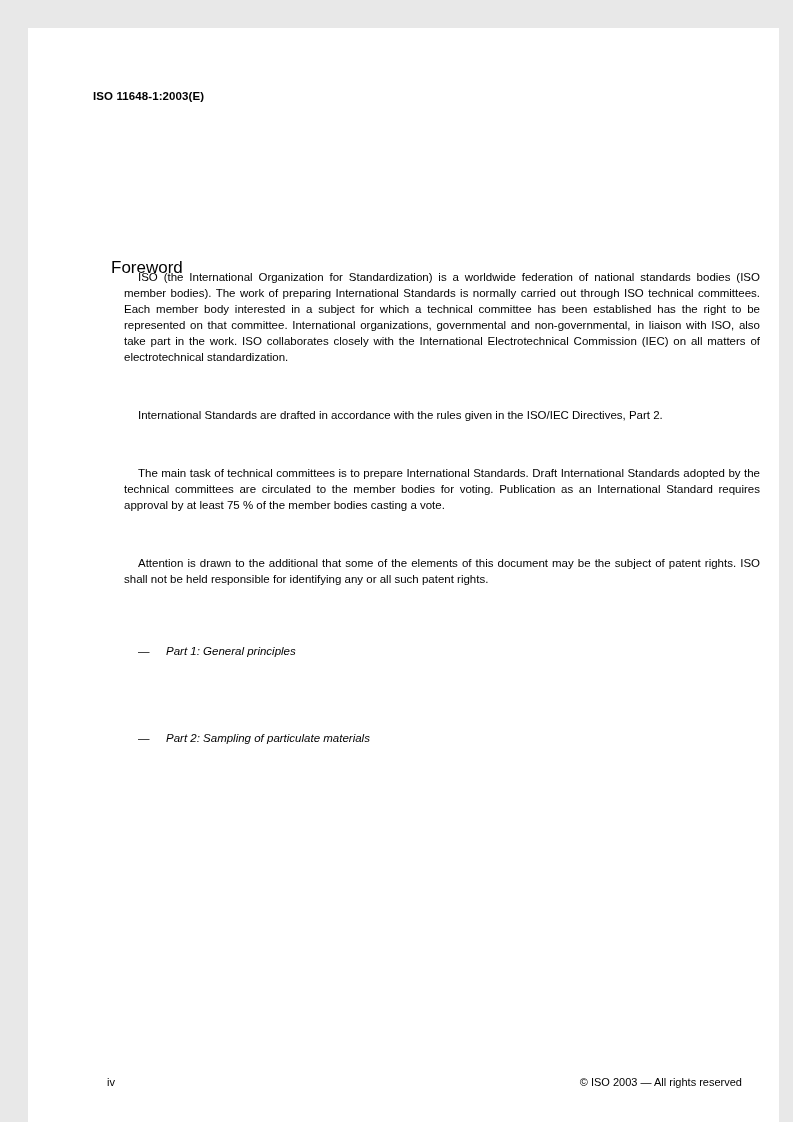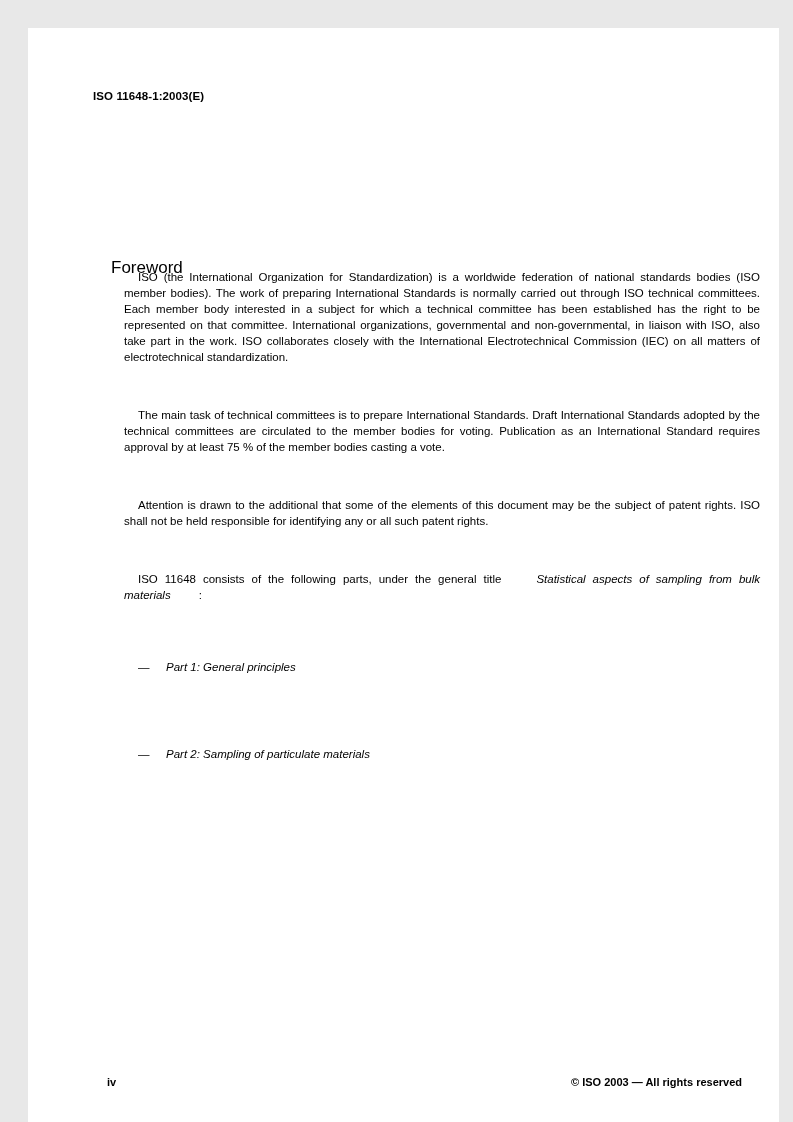--- a/index.html
+++ b/index.html
@@ -55,37 +55,36 @@
   .italic { font-style: italic; }
   .page-footer {
     position: absolute;
     left: 51px;
     right: 51px;
     bottom: 34px;
     display: flex;
     justify-content: space-between;
     align-items: flex-start;
     font-size: 11px;
-    font-weight: bold;
   }
 </style>
 </head>
 <body>
 
 <div class="page">
 
   <div class="doc-header">ISO 11648-1:2003(E)</div>
 
   <h1 class="page-title">Foreword</h1>
 
   <div class="body-text" id="blocks">
       <div class="paragraph"><span>ISO (the International Organization for Standardization) is a worldwide federation of national standards bodies (ISO member bodies). The work of preparing International Standards is normally carried out through ISO technical committees. Each member body interested in a subject for which a technical committee has been established has the right to be represented on that committee. International organizations, governmental and non-governmental, in liaison with ISO, also take part in the work. ISO collaborates closely with the International Electrotechnical Commission (IEC) on all matters of electrotechnical standardization.</span></div>
+      <div class="paragraph"><span>International Standards are drafted in accordance with the rules given in the ISO/IEC Directives, Part 2.</span></div>
       <div class="paragraph"><span>The main task of technical committees is to prepare International Standards. Draft International Standards adopted by the technical committees are circulated to the member bodies for voting. Publication as an International Standard requires approval by at least 75 % of the member bodies casting a vote.</span></div>
       <div class="paragraph"><span>Attention is drawn to the additional that some of the elements of this document may be the subject of patent rights. ISO shall not be held responsible for identifying any or all such patent rights.</span></div>
-      <div class="paragraph"><span>ISO 11648 consists of the following parts, under the general title </span><span class="italic">Statistical aspects of sampling from bulk materials</span><span>:</span></div>
       <div class="list-item">
         <span class="dash">—</span>
         <span class="italic">Part 1: General principles</span>
       </div>
       <div class="list-item">
         <span class="dash">—</span>
         <span class="italic">Part 2: Sampling of particulate materials</span>
       </div>
     </div>
 

